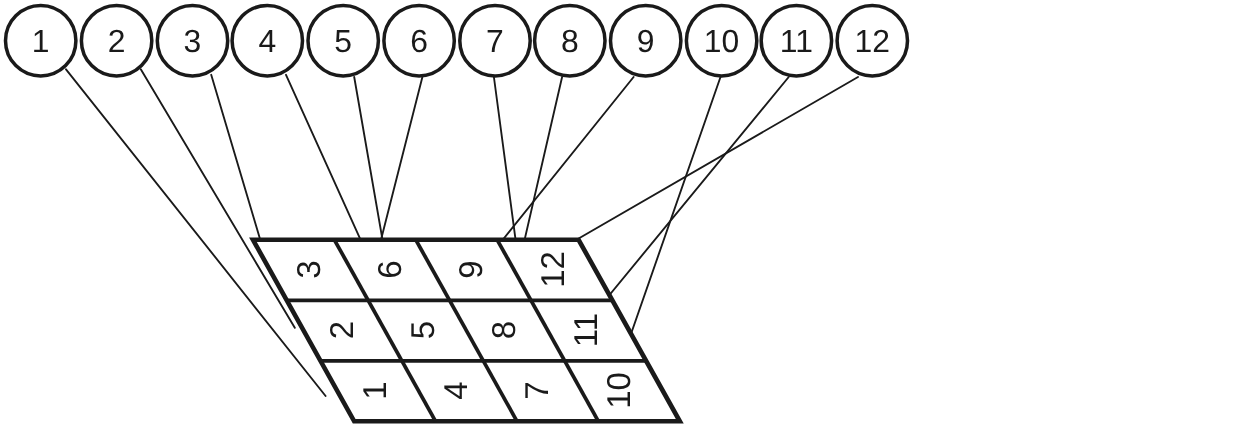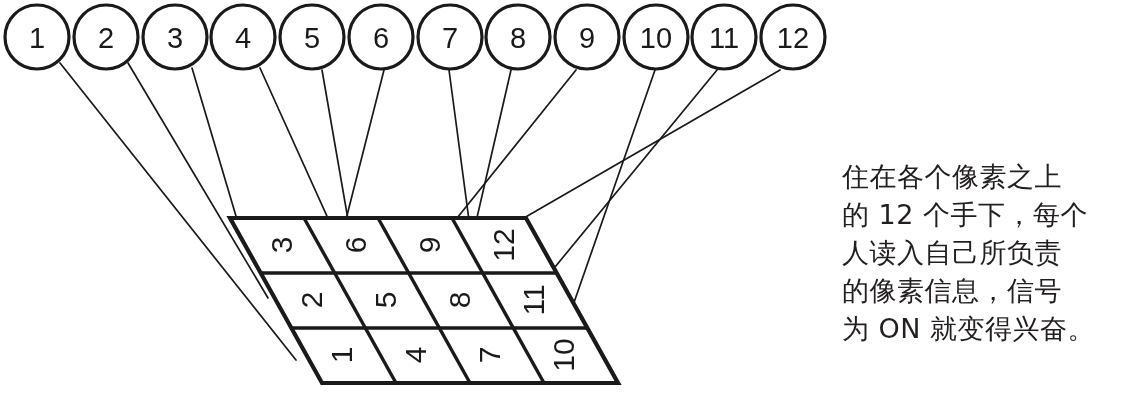--- a/index.html
+++ b/index.html
@@ -175,19 +175,14 @@
         <text class="circle-label" x="724" y="38">11</text>
       </g>
       <g>
         <circle class="circle-ring" cx="793" cy="37" r="32"></circle>
         <text class="circle-label" x="793" y="38">12</text>
       </g>
     </g>
 
   </svg>
 
-  <div id="caption">住在各个像素之上
-的 12 个手下，每个
-人读入自己所负责
-的像素信息，信号
-为 ON 就变得兴奋。</div>
 
 </div>
 
 </body></html>

